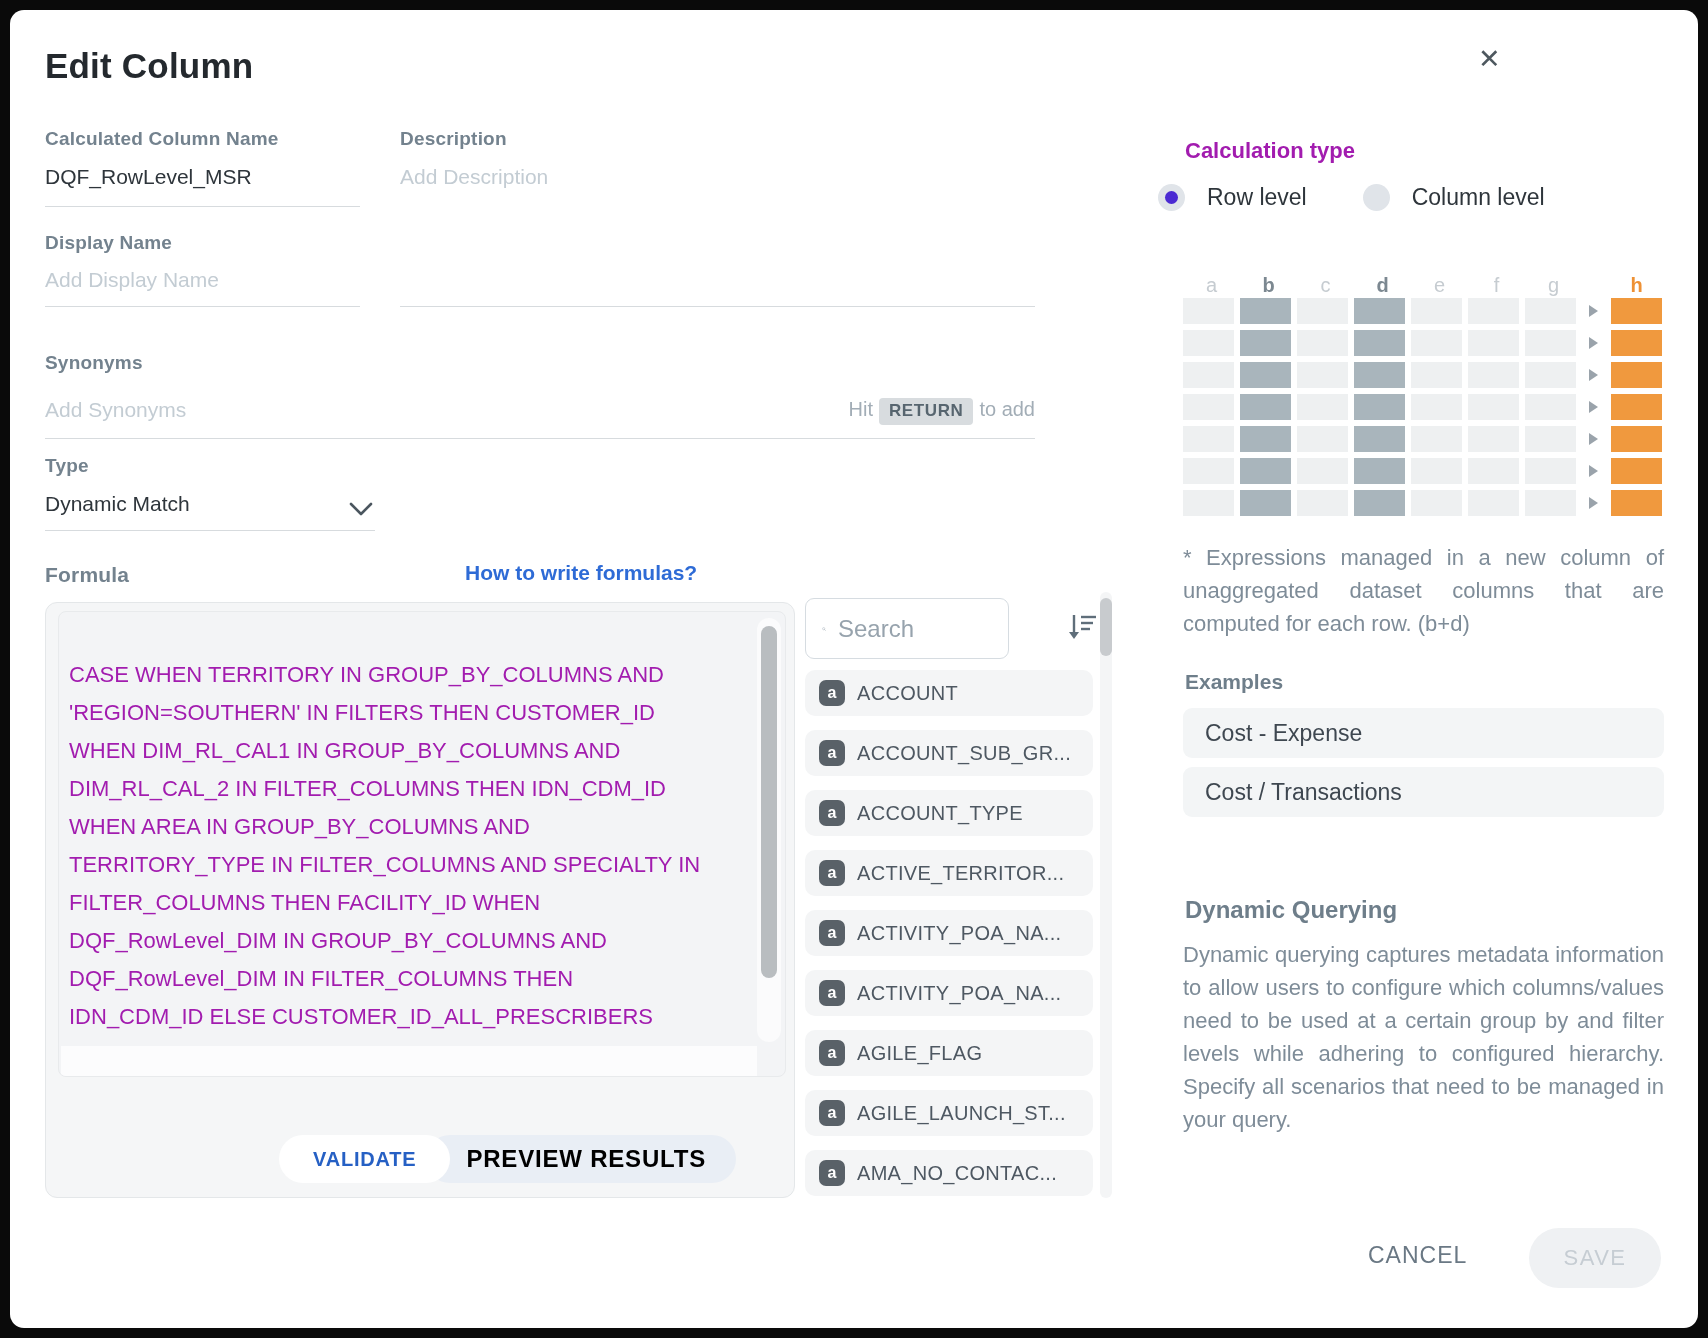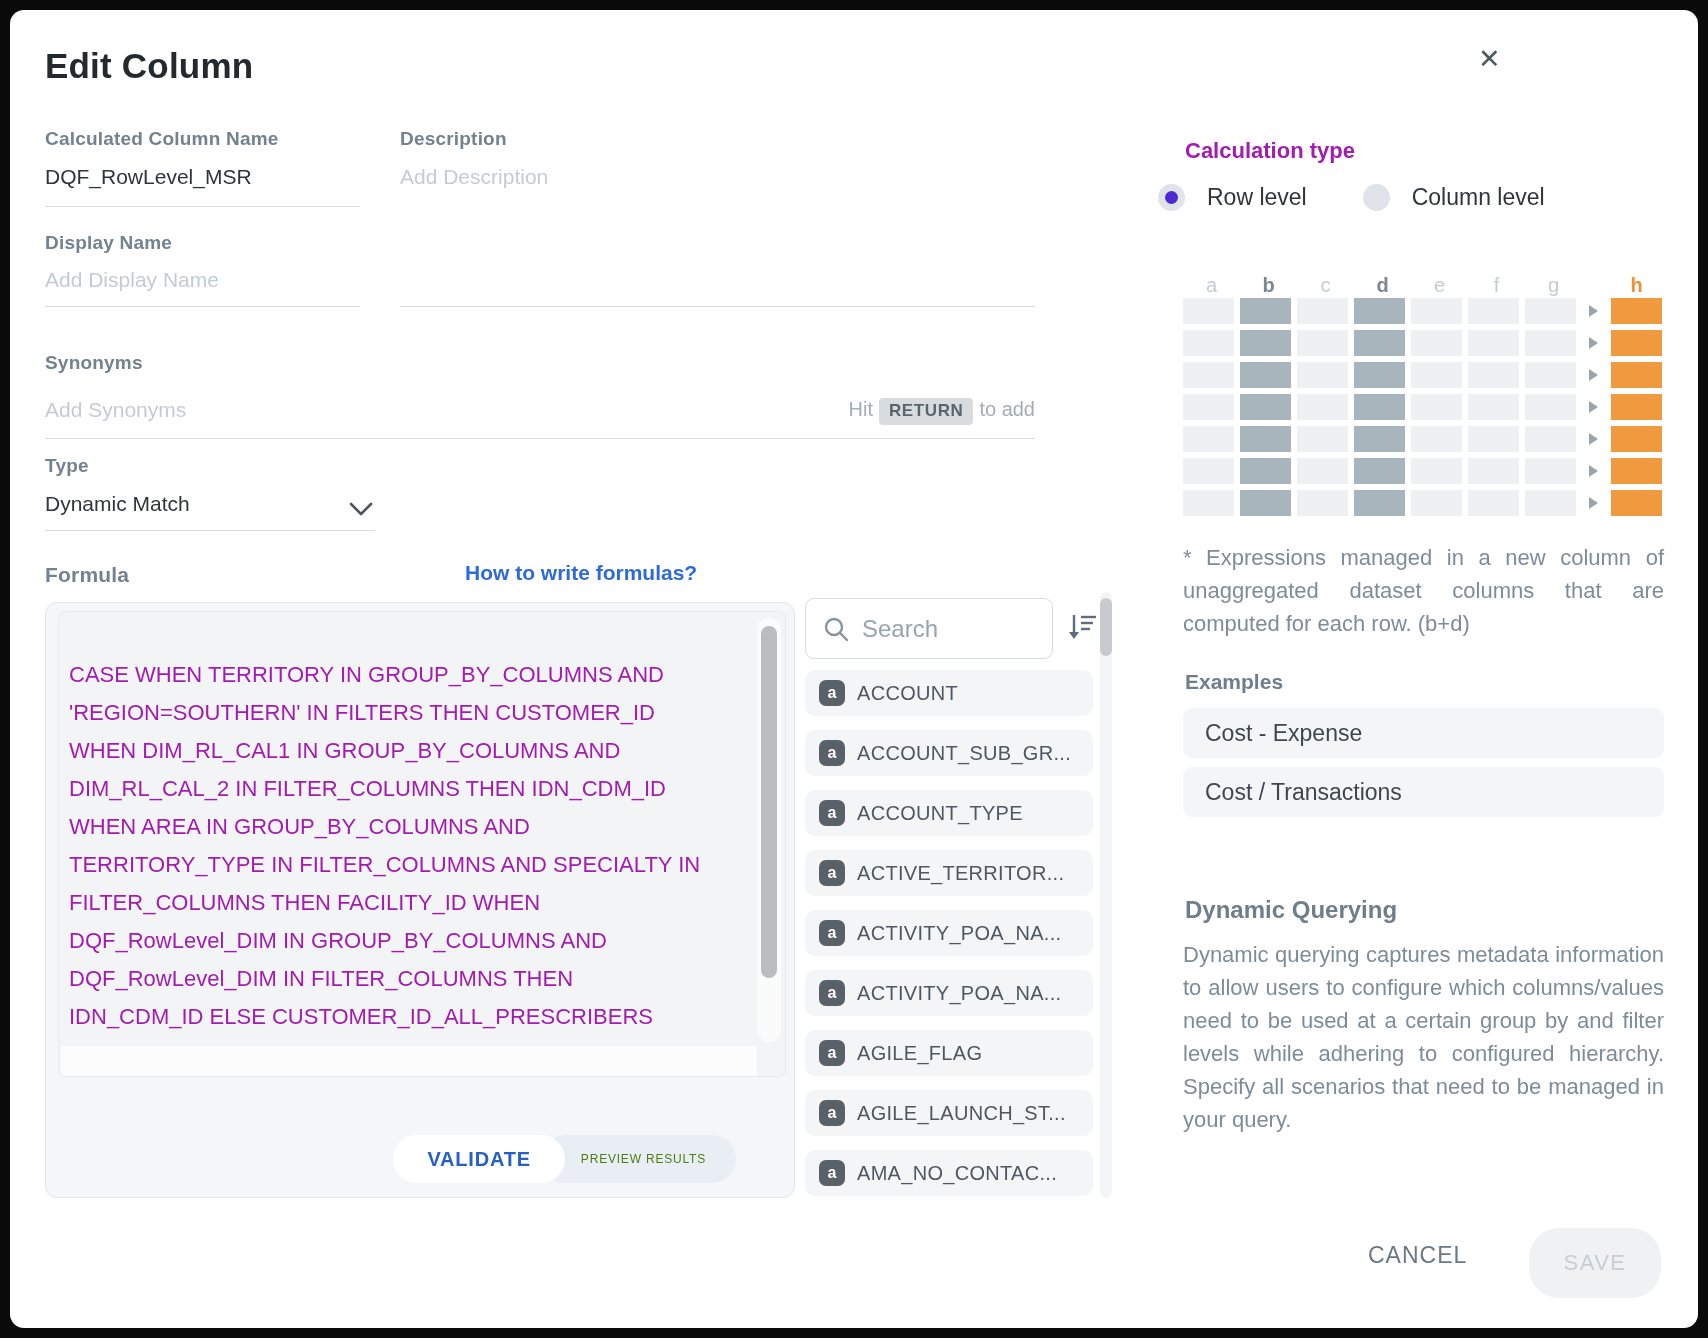--- a/index.html
+++ b/index.html
@@ -26,24 +26,24 @@
   
   .formula-link { position:absolute; left:455px; top:551px; font-size:21px; font-weight:700; color:#2e6bd6; cursor:pointer; }
   .formula-box { position:absolute; left:35px; top:592px; width:750px; height:596px; background:#f5f6f7; border:1px solid #e4e7e9; border-radius:12px; }
   .formula-inner { position:absolute; left:12px; top:8px; width:728px; height:466px; background:#f3f4f6; border:1px solid #e8eaec; border-radius:8px; overflow:hidden; }
   .formula-text { position:absolute; left:10px; top:8px; width:640px; font-size:22px; line-height:38px; color:#a21caf;margin-top:36px; }
   .fx-vscroll-track { position:absolute; right:4px; top:6px; width:24px; height:424px; background:#fbfbfc; border-radius:12px; }
   .fx-vscroll-thumb { position:absolute; right:8px; top:14px; width:16px; height:352px; background:#b9bdc0; border-radius:9px; }
   .fx-hscroll { position:absolute; left:2px; right:28px; top:434px; height:30px; background:#fcfcfd; }
   .formula-actions { position:absolute; right:58px; bottom:14px; display:flex; }
   .btn-validate { height:48px; padding:0 34px; border-radius:26px; background:#ffffff; color:#2660c4; font-size:20px; font-weight:700; letter-spacing:.8px; border:none; cursor:pointer; position:relative; z-index:2; }
-  .btn-preview { height:48px; padding:0 30px 0 40px; margin-left:-24px; border-radius:26px; background:#e9eef5; color:#4d7c0f; font-size:12px; font-weight:400; letter-spacing:.8px; border:none; }
-
-  
-  .search-box { position:absolute; left:795px; top:588px; width:248px; height:61px; background:#fff; border:1px solid #d6dce1; border-radius:9px; display:flex; align-items:center; padding-left:16px; }
+  .btn-preview { height:48px; padding:0 30px 0 40px; margin-left:-24px; border-radius:26px; background:#e9eef5; color:#000000; font-size:24px; font-weight:700; letter-spacing:.8px; border:none; }
+
+  
+  .search-box { position:absolute; left:795px; top:588px; width:204px; height:61px; background:#fff; border:1px solid #d6dce1; border-radius:9px; display:flex; align-items:center; padding-left:16px; }
   .search-box input { border:none; outline:none; width:170px; font-size:24px; color:#2e353b; font-family:"Liberation Sans", sans-serif; margin-left:12px; background:transparent; }
   .search-box input::placeholder { color:#97a3ad; }
   .sort-icon { position:absolute; left:1055px; top:600px; width:34px; height:34px; cursor:pointer; }
   .list-scroll-track { position:absolute; left:1090px; top:582px; width:12px; height:606px; background:#f4f5f6; border-radius:6px; }
   .list-scroll-thumb { position:absolute; left:1090px; top:588px; width:12px; height:58px; background:#c8cbce; border-radius:6px; }
   .col-list { position:absolute; left:795px; top:660px; width:288px; }
   .col-item { width:288px; height:46px; background:#f4f5f6; border-radius:10px; margin-bottom:14px; display:flex; align-items:center; cursor:pointer; }
   .col-item .badge { width:26px; height:26px; margin-left:14px; background:#596168; border-radius:7px; color:#fff; font-size:16px; font-weight:700; display:flex; align-items:center; justify-content:center; }
   .col-item .lbl { margin-left:12px; font-size:20px; color:#4e5862; letter-spacing:.3px; }
 
@@ -70,21 +70,21 @@
 
   .note-par { position:absolute; left:1173px; top:531px; width:481px; font-size:22px; line-height:33px; color:#7e8c98; text-align:justify; }
   .examples-heading { position:absolute; left:1175px; top:660px; font-size:21px; font-weight:700; color:#6e7e8a; }
   .example-box { position:absolute; left:1173px; width:481px; height:50px; background:#f3f5f6; border-radius:9px; display:flex; align-items:center; padding-left:22px; font-size:23px; color:#3e4750; }
   .ex1 { top:698px; } .ex2 { top:757px; } .ex3 { top:816px; }
   .dq-heading { position:absolute; left:1175px; top:886px; font-size:24px; font-weight:700; color:#6e7e8a; }
   .dq-par { position:absolute; left:1173px; top:928px; width:481px; font-size:22px; line-height:33px; color:#7e8c98; text-align:justify; }
 
   
   .btn-cancel { position:absolute; left:1358px; top:1232px; font-size:23px; color:#6a7884; letter-spacing:1px; background:none; border:none; cursor:pointer; font-family:"Liberation Sans", sans-serif; }
-  .btn-save { position:absolute; left:1519px; top:1218px; width:132px; height:70px; border-radius:30px; background:#eff1f3; color:#c6cdd3; font-size:22px; letter-spacing:1.5px; border:none; font-family:"Liberation Sans", sans-serif; }
+  .btn-save { position:absolute; left:1519px; top:1218px; width:132px; height:60px; border-radius:30px; background:#eff1f3; color:#c6cdd3; font-size:22px; letter-spacing:1.5px; border:none; font-family:"Liberation Sans", sans-serif; }
 </style>
 </head>
 <body>
 
 <div class="modal">
 
   <div class="title">Edit Column</div>
   <div class="close-btn">✕</div>
 
   <div class="fld-label" style="left:35px; top:118px;">Calculated Column Name</div>

